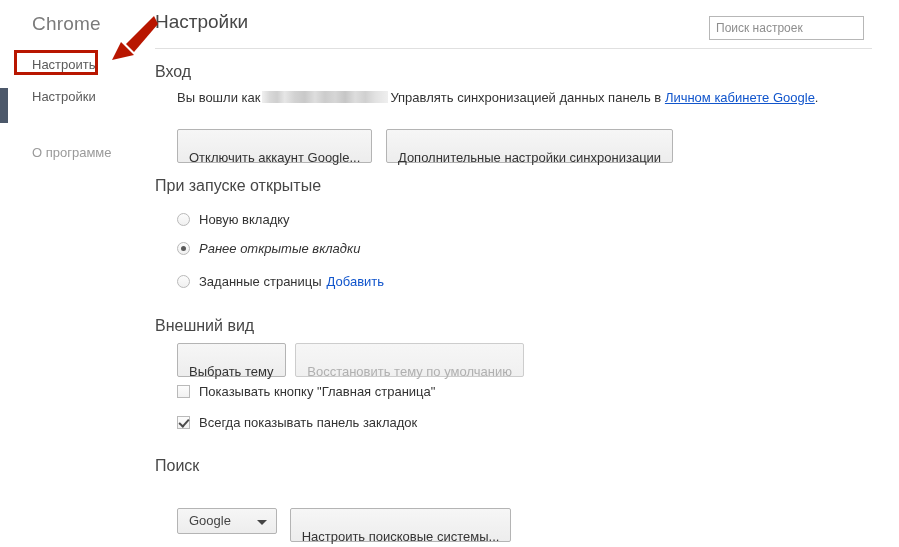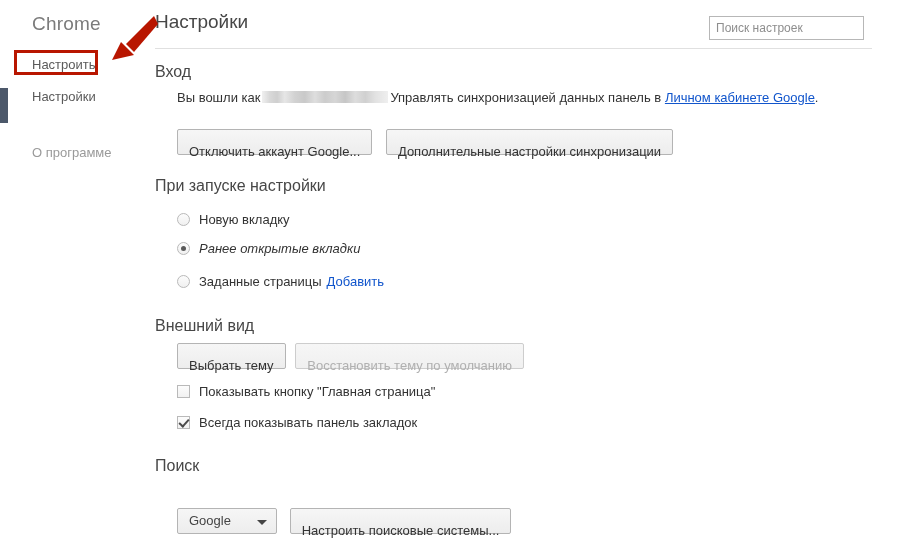--- a/index.html
+++ b/index.html
@@ -180,21 +180,21 @@
     filter: blur(0.6px);
     margin: 0 2px;
   }
 
   
   .btn {
     display: inline-block;
     box-sizing: border-box;
     height: 26px;
     line-height: 24px;
-    padding: 10px 11px;
+    padding: 16px 11px;
     border: 1px solid #b4b4b4;
     border-radius: 2px;
     background: linear-gradient(#f6f6f6, #ededed);
     font-family: "Liberation Sans", sans-serif;
     font-size: 13px;
     color: #333333;
     cursor: pointer;
     white-space: nowrap;
     vertical-align: top;
   }
@@ -322,21 +322,21 @@
     <div class="row body-text" style="top:88px; width:700px;">
       <span>Вы вошли как</span><span class="redacted"></span><span>Управлять синхронизацией данных панель в</span>
       <a class="link">Личном кабинете Google</a><span>.</span>
     </div>
 
     <div class="row" style="top:129px;">
       <button class="btn">Отключить аккаунт Google...</button>
       <button class="btn" style="margin-left:10px;">Дополнительные настройки синхронизации</button>
     </div>
 
-    <h2 class="section-title" id="sec-startup-title">При запуске настройки</h2>
+    <h2 class="section-title" id="sec-startup-title">При запуске открытые</h2>
 
     <div class="opt-row" style="top:210px;">
       <span class="radio"></span>
       <span class="opt-label">Новую вкладку</span>
     </div>
 
     <div class="opt-row" style="top:239px;font-style:italic;">
       <span class="radio checked"></span>
       <span class="opt-label">Ранее открытые вкладки</span>
     </div>

